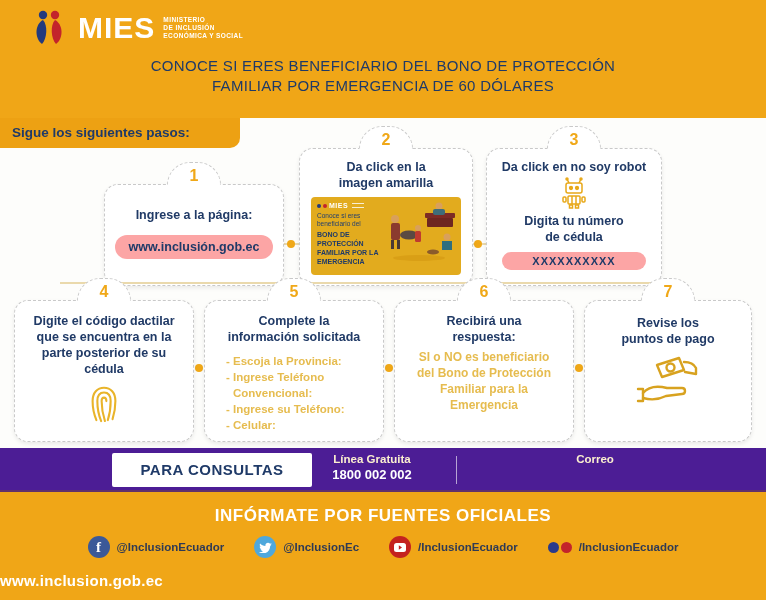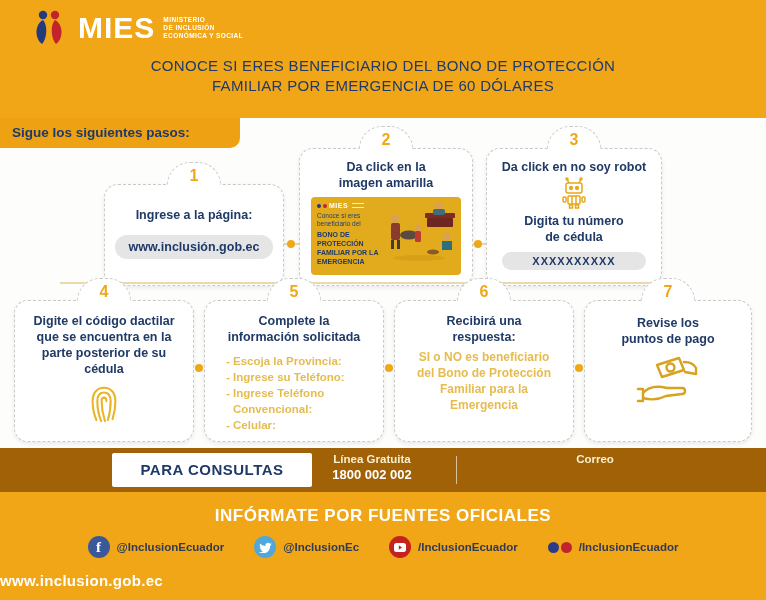--- a/index.html
+++ b/index.html
@@ -20,21 +20,21 @@
                border-radius:0 0 10px 0; color:#1F3A68; font-weight:bold; font-size:13.5px;
                line-height:29px; padding-left:12px; }
 
   .card { position:absolute; background:#fff; border:1.5px dashed #C9C9C9; border-radius:14px;
           box-shadow:0 2px 4px rgba(0,0,0,.08); text-align:center; }
   .bump { position:absolute; top:-23px; left:50%; transform:translateX(-50%); width:54px; height:23px;
           background:#fff; border:1.5px dashed #C9C9C9; border-bottom:none; border-radius:27px 27px 0 0;
           color:#F0A818; font-weight:bold; font-size:16px; line-height:26px; text-align:center; }
   .bump::after { content:''; position:absolute; left:1px; right:1px; bottom:-3px; height:5px; background:#fff; }
   .card-title { color:#203A66; font-weight:bold; font-size:12.5px; line-height:16px; }
-  .pill { display:inline-block; background:#e5e5e5; border-radius:14px; color:#1F3A68;
+  .pill { display:inline-block; background:#fca5a5; border-radius:14px; color:#1F3A68;
           font-weight:bold; font-size:12.5px; padding:5px 14px; }
   .gold-text { color:#E6BC4F; font-weight:bold; }
   .dot { position:absolute; width:8px; height:8px; border-radius:50%; background:#F0A818; }
   .hline { position:absolute; height:2px; background:#EAD9AC; }
 
   
   .banner { width:150px; height:78px; background:#E2AB1E; border-radius:4px; margin:6px auto 0;
             position:relative; overflow:hidden; text-align:left; padding:5px 4px 0 6px; }
   .banner-logo { display:flex; align-items:center; gap:2px; }
   .banner-dot { width:4px; height:4px; border-radius:50%; }
@@ -42,21 +42,21 @@
   .banner-bars { display:inline-block; width:12px; height:5px; border-top:1px solid rgba(255,255,255,.8);
                  border-bottom:1px solid rgba(255,255,255,.8); margin-left:2px; }
   .banner-intro { color:#24406F; font-size:6.5px; line-height:8px; width:62px; margin-top:3px; }
   .banner-title { color:#1F3A68; font-weight:bold; font-size:7px; line-height:9px; width:66px; margin-top:2px; }
   .banner-art { position:absolute; right:2px; top:4px; }
 
   .list { text-align:left; padding:0 10px 0 14px; margin-top:8px; }
   .list-item { font-size:11.5px; line-height:16px; text-indent:-7px; padding-left:14px; }
 
   
-  .consultas { position:absolute; top:448px; left:0; width:766px; height:44px; background:#a16207;
+  .consultas { position:absolute; top:448px; left:0; width:766px; height:44px; background:#4c1d95;
                border-bottom:2px solid rgba(155,100,0,.28); }
   .consultas-box { position:absolute; top:5px; left:112px; width:200px; height:34px; background:#fff;
                    border-radius:2px; color:#1F3A68; font-weight:bold; font-size:15px; letter-spacing:.5px;
                    text-align:center; line-height:34px; }
   .contact-block { position:absolute; top:5px; text-align:center; color:#fff; }
   .contact-label { font-size:11.5px; color:#FBEFCF; font-weight:bold; }
   .contact-value { font-size:13px; font-weight:bold; margin-top:2px; }
   .vline { position:absolute; top:8px; left:456px; width:1px; height:28px; background:rgba(255,255,255,.6); }
 
   
@@ -206,22 +206,22 @@
     </div>
 
     <div class="card" style="left:204px; top:182px; width:180px; height:142px;">
       <div class="bump">5</div>
       <div class="card-title" style="margin-top:12px;">
         <div>Complete la</div>
         <div>información solicitada</div>
       </div>
       <div class="list">
         <div class="list-item gold-text">- Escoja la Provincia:</div>
+        <div class="list-item gold-text">- Ingrese Teléfono Convencional:</div>
         <div class="list-item gold-text">- Ingrese su Teléfono:</div>
-        <div class="list-item gold-text">- Ingrese Teléfono Convencional:</div>
         <div class="list-item gold-text">- Celular:</div>
       </div>
     </div>
 
     <div class="card" style="left:394px; top:182px; width:180px; height:142px;">
       <div class="bump">6</div>
       <div class="card-title" style="margin-top:12px;">
         <div>Recibirá una</div>
         <div>respuesta:</div>
       </div>

